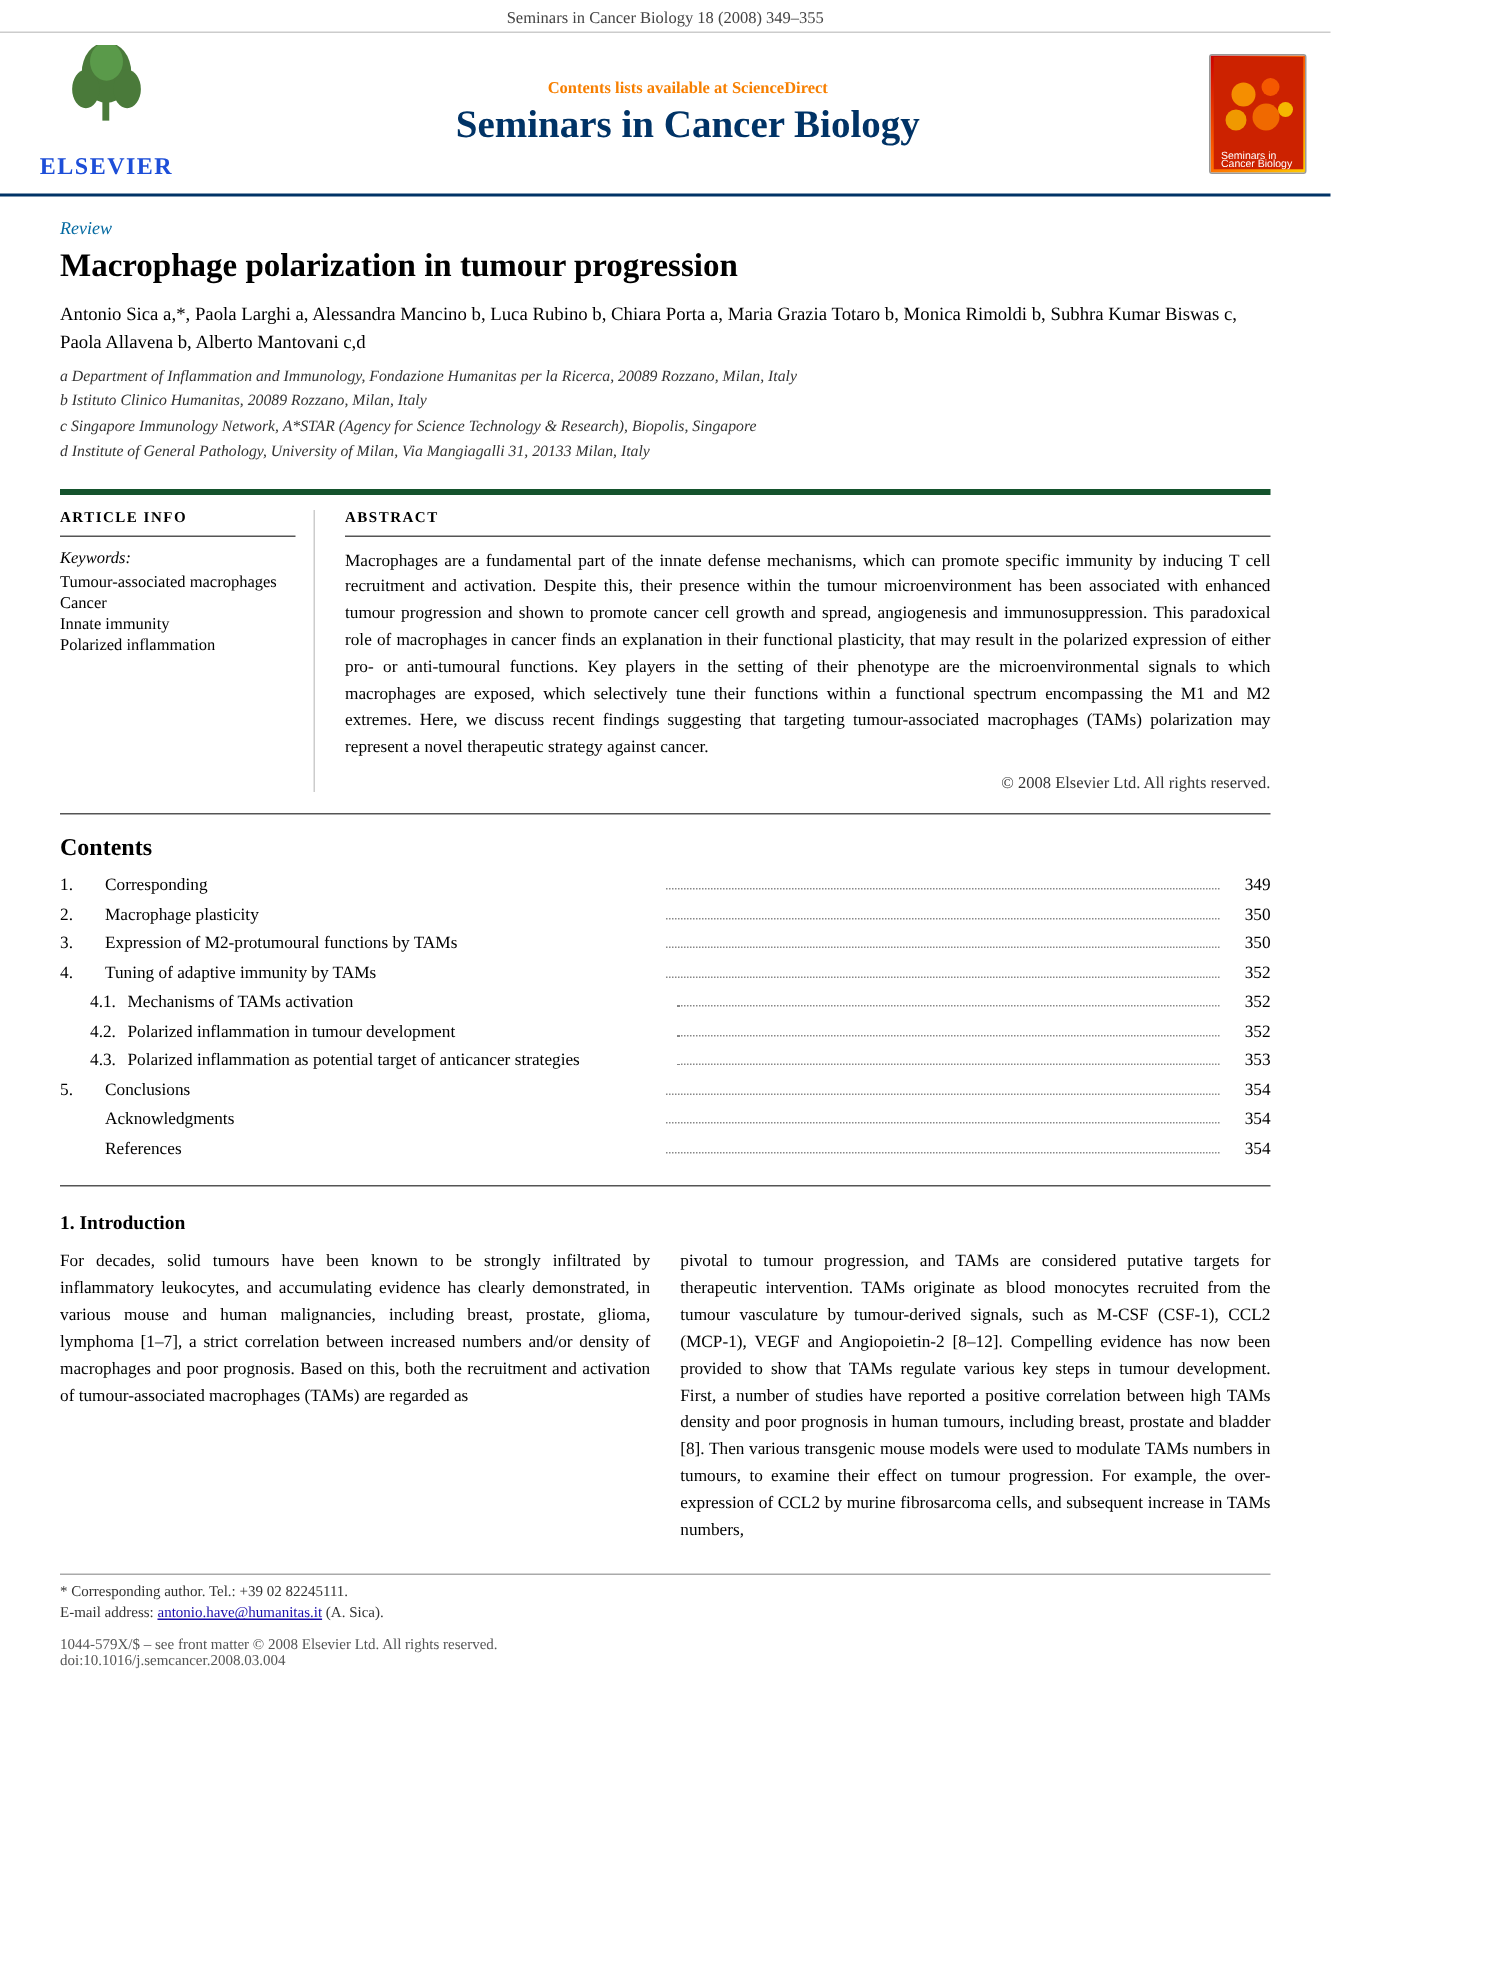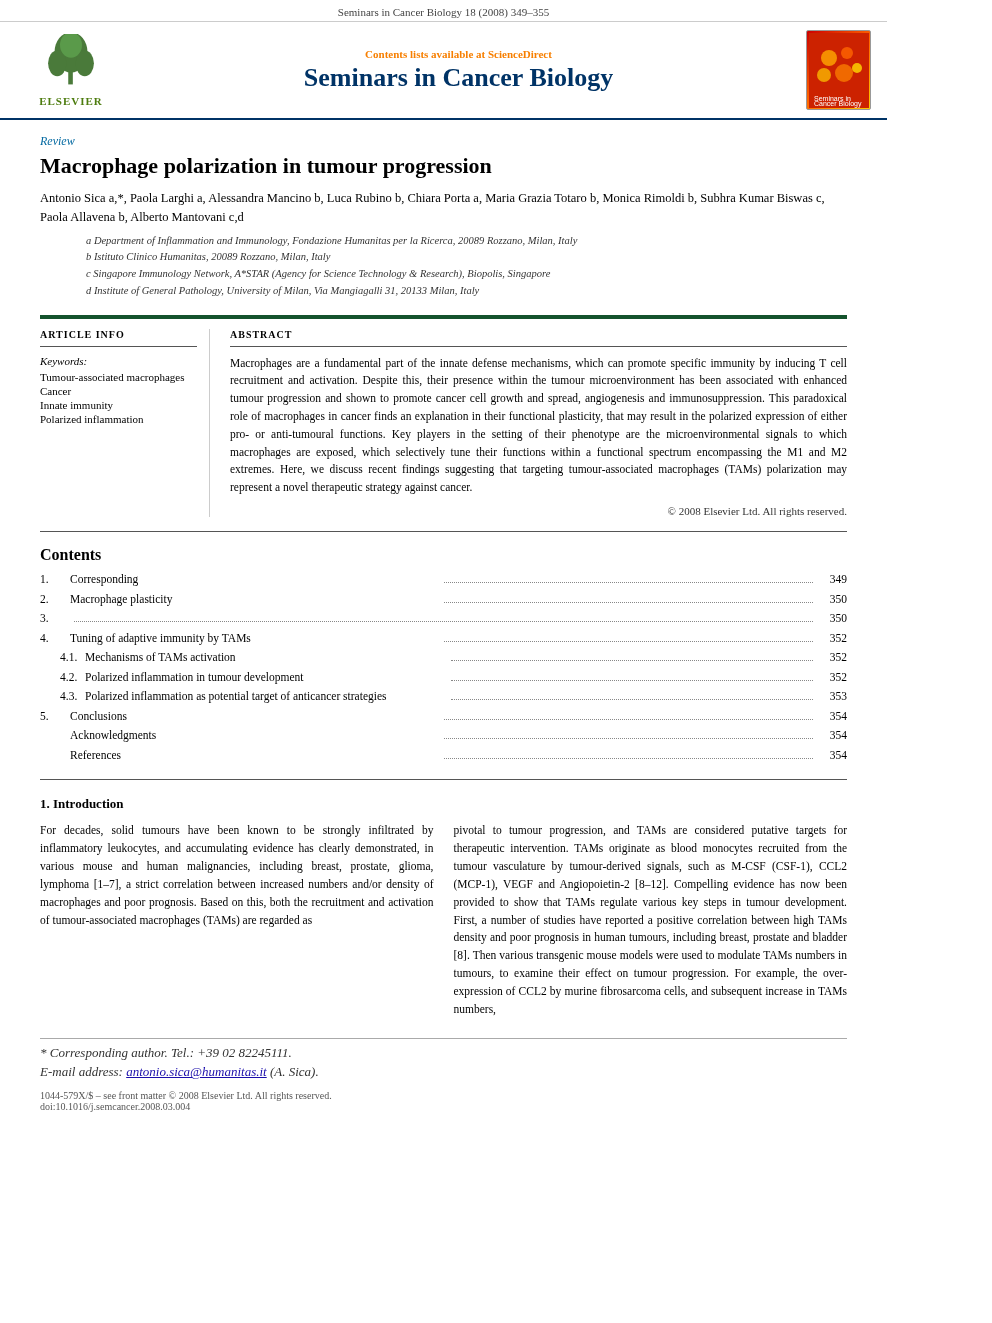--- a/index.html
+++ b/index.html
@@ -48,25 +48,25 @@
       flex-direction: column;
       align-items: center;
     }
 
     .elsevier-tree {
       width: 70px;
       height: 55px;
     }
 
     .elsevier-text {
-      font-size: 11px;
-      font-weight: bold;
-      color: #4d7c0f;
+      font-size: 16px;
+      font-weight: bold;
+      color: #1d4ed8;
       letter-spacing: 1px;
-      margin-top: 6px;
+      margin-top: 18px;
     }
 
     .journal-header-center {
       flex: 1;
       text-align: center;
     }
 
     .sciencedirect-link {
       font-size: 11px;
       color: #444;
@@ -142,21 +142,20 @@
       color: #000;
       margin-bottom: 6px;
       line-height: 1.5;
     }
 
     .affiliations {
       font-size: 10.5px;
       color: #333;
       margin-bottom: 10px;
       line-height: 1.5;
-      margin-left: 46px;
     }
 
     .affiliation-item {
       margin-bottom: 1px;
     }
 
     
     .two-col {
       display: flex;
       gap: 20px;
@@ -296,23 +295,22 @@
 
     .body-text p {
       margin-bottom: 8px;
     }
 
     
     .footer-notes {
       margin-top: 12px;
       border-top: 1px solid #aaa;
       padding-top: 6px;
-      font-size: 13px;
+      font-size: 10px;
       color: #333;
-      font-style: italic;
     }
 
     .footer-notes p {
       margin-bottom: 3px;
     }
 
     .footer-bottom {
       margin-top: 10px;
       font-size: 10px;
       color: #555;
@@ -418,20 +416,21 @@
             <span class="toc-page">349</span>
           </div>
           <div class="toc-item">
             <span class="toc-num">2.</span>
             <span class="toc-label">Macrophage plasticity</span>
             <span class="toc-dots"></span>
             <span class="toc-page">350</span>
           </div>
           <div class="toc-item">
             <span class="toc-num">3.</span>
+            <span class="toc-label">Expression of M2-protumoural functions by TAMs</span>
             <span class="toc-dots"></span>
             <span class="toc-page">350</span>
           </div>
           <div class="toc-item">
             <span class="toc-num">4.</span>
             <span class="toc-label">Tuning of adaptive immunity by TAMs</span>
             <span class="toc-dots"></span>
             <span class="toc-page">352</span>
           </div>
           <div class="toc-item">
@@ -490,21 +489,21 @@
 
 TAMs originate as blood monocytes recruited from the tumour vasculature by tumour-derived signals, such as M-CSF (CSF-1), CCL2 (MCP-1), VEGF and Angiopoietin-2 [8–12]. Compelling evidence has now been provided to show that TAMs regulate various key steps in tumour development. First, a number of studies have reported a positive correlation between high TAMs density and poor prognosis in human tumours, including breast, prostate and bladder [8]. Then various transgenic mouse models were used to modulate TAMs numbers in tumours, to examine their effect on tumour progression. For example, the over-expression of CCL2 by murine fibrosarcoma cells, and subsequent increase in TAMs numbers,</p>
           </div>
         </div>
       </div>
     </div>
 
     <div class="footer-notes">
       <p>* Corresponding author. Tel.: +39 02 82245111.</p>
       <p>
-        <span>E-mail address: </span><span style="color:#1a0dab;text-decoration:underline;cursor:pointer;">antonio.sica@humanitas.it</span><span> (A. Sica).</span>
+        <span>E-mail address: </span><span style="color:#1a0dab;text-decoration:underline;cursor:pointer;">antonio.have@humanitas.it</span><span> (A. Sica).</span>
       </p>
     </div>
 
     <div class="footer-bottom">
       <p>1044-579X/$ – see front matter © 2008 Elsevier Ltd. All rights reserved.</p>
       <p>doi:10.1016/j.semcancer.2008.03.004</p>
     </div>
 
   </div>
 

